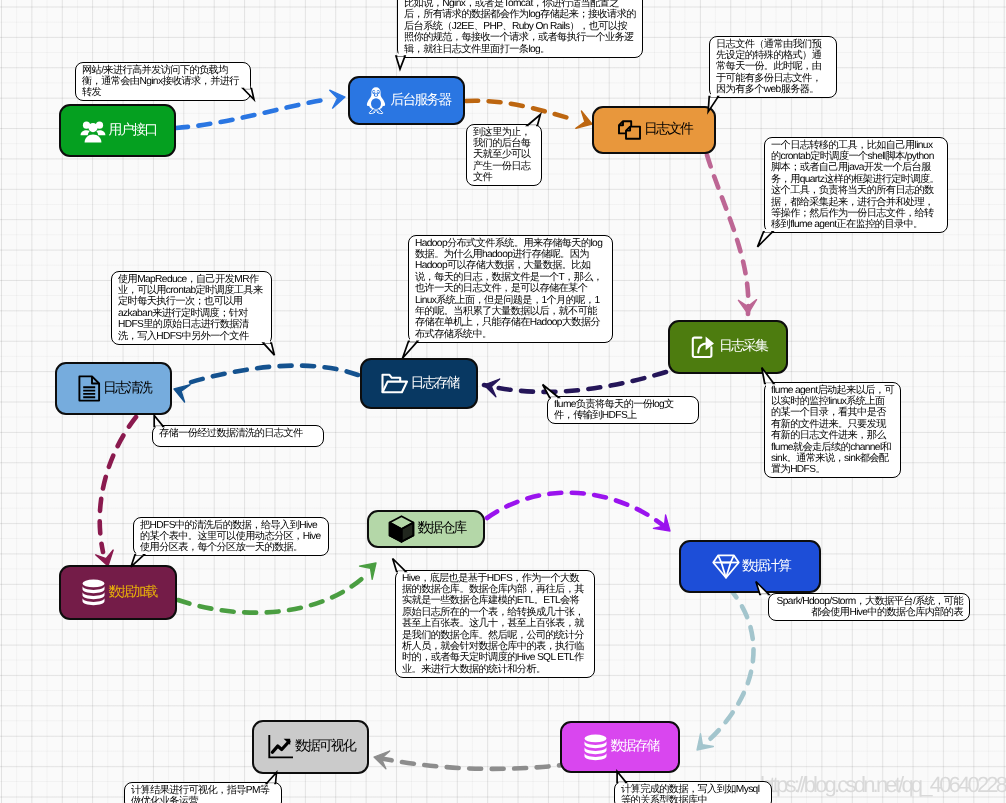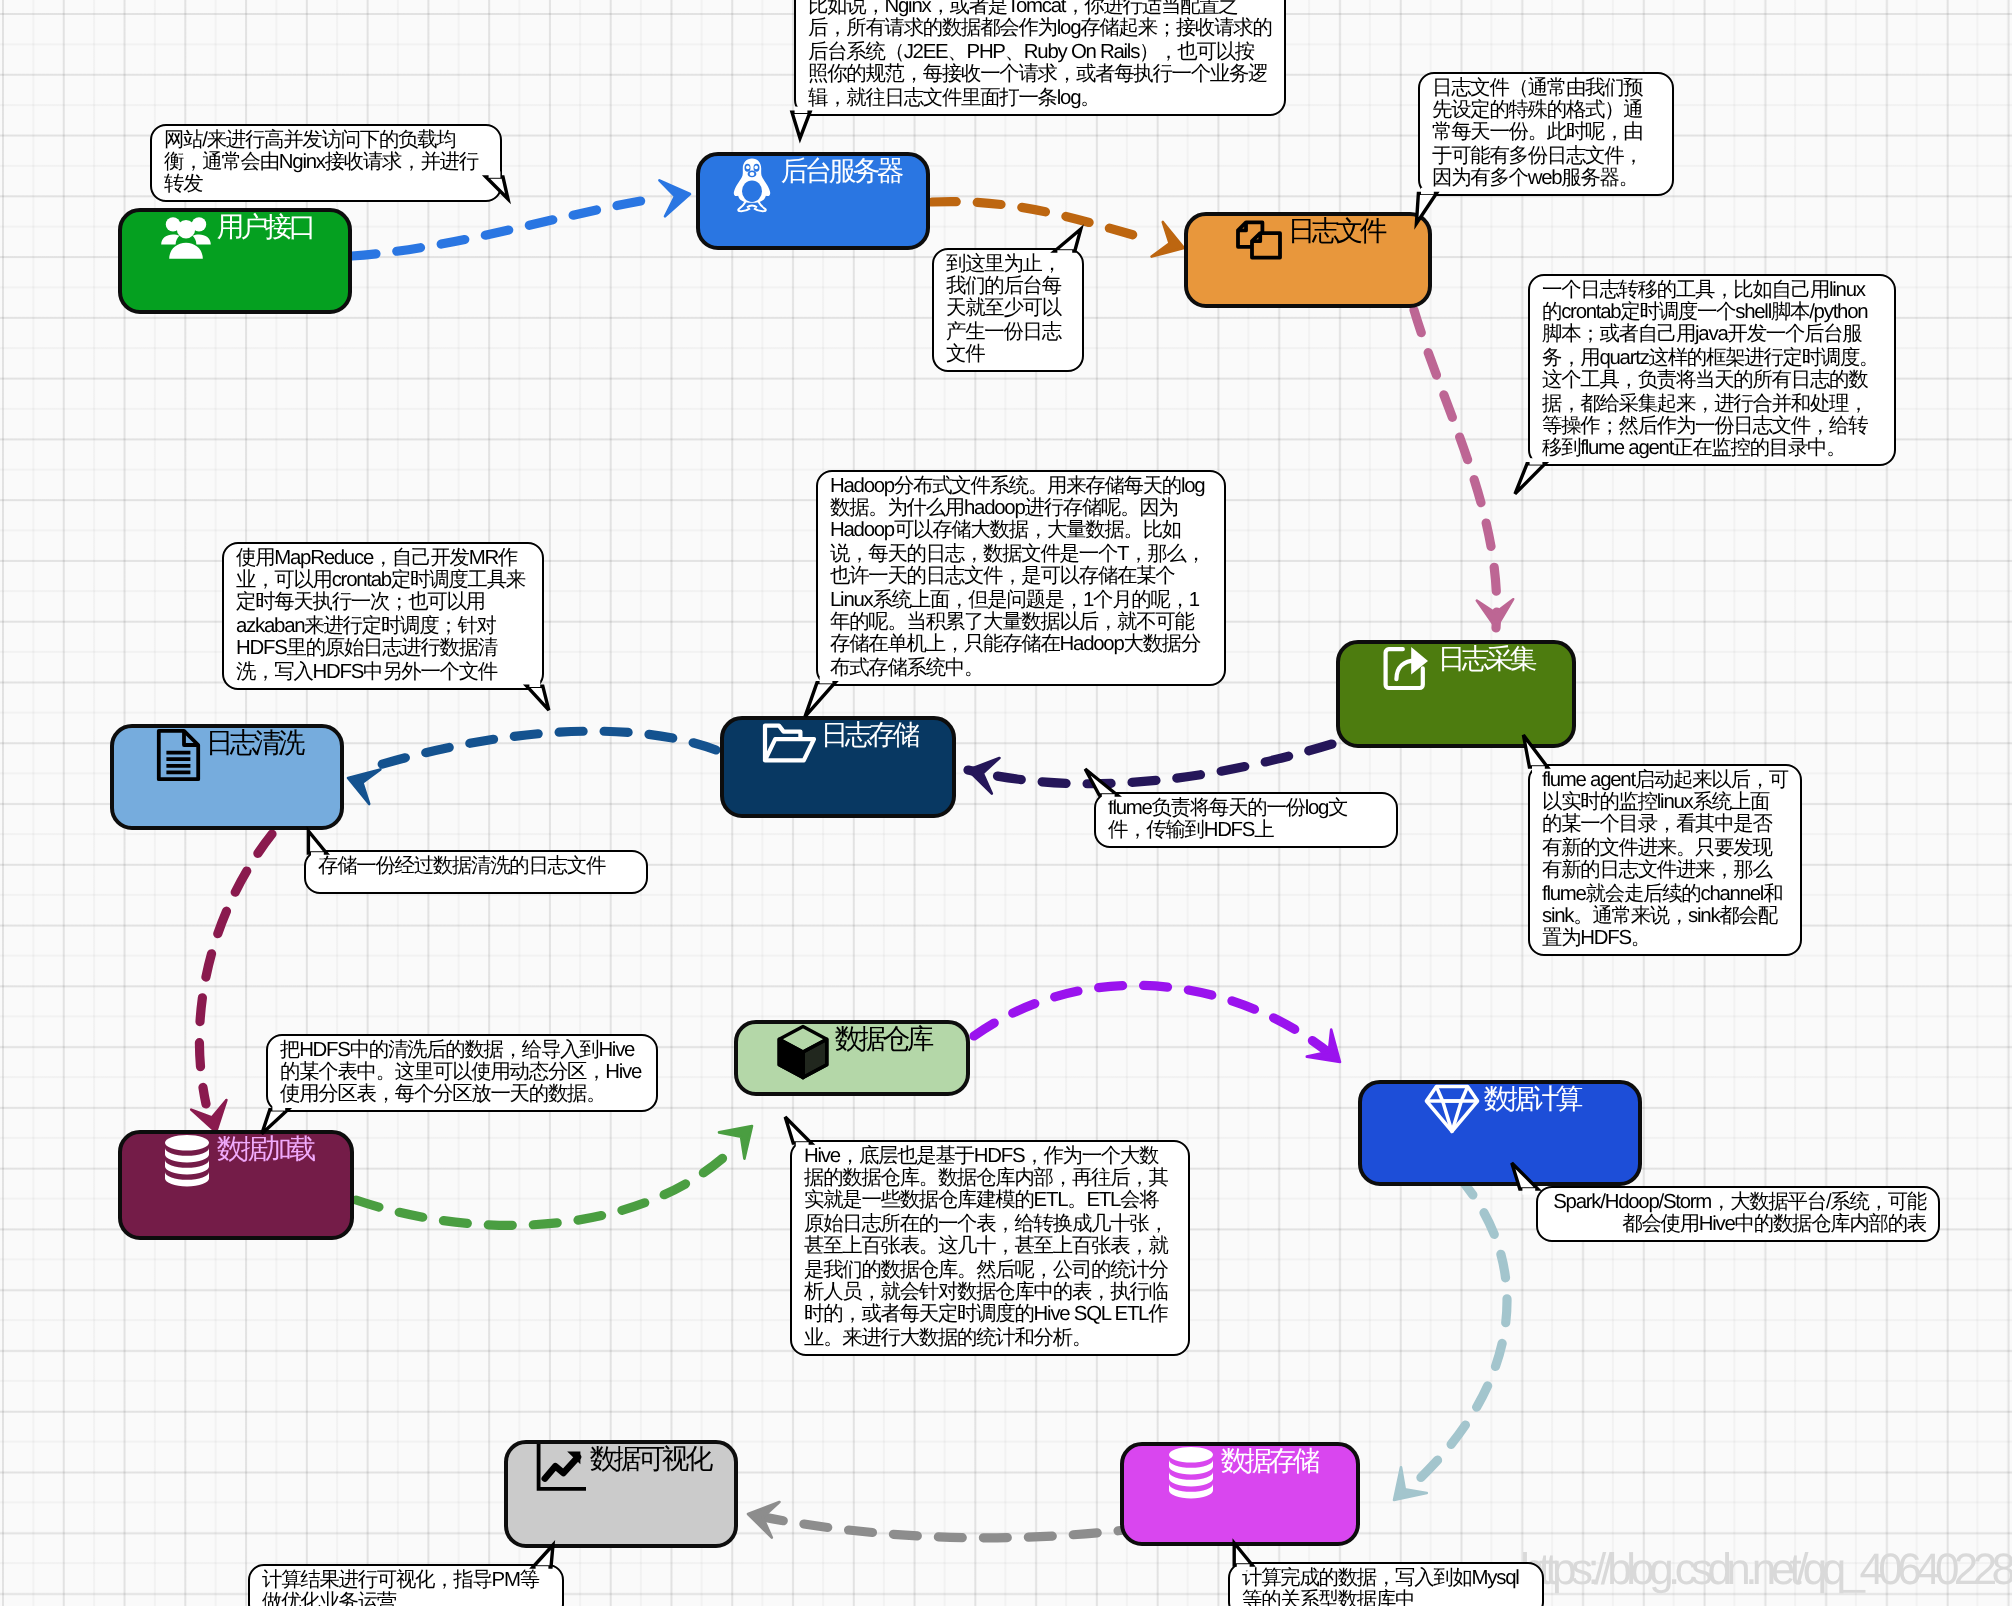--- a/index.html
+++ b/index.html
@@ -9,21 +9,21 @@
 #grid{position:absolute;left:0;top:0;width:1006px;height:803px;
  background-image:
   linear-gradient(to right, rgba(60,60,60,0.085) 1px, transparent 1px),
   linear-gradient(to bottom, rgba(60,60,60,0.085) 1px, transparent 1px),
   linear-gradient(to right, rgba(60,60,60,0.045) 1px, transparent 1px),
   linear-gradient(to bottom, rgba(60,60,60,0.045) 1px, transparent 1px);
  background-size:30.4px 30.4px,30.4px 30.4px,15.2px 15.2px,15.2px 15.2px;
  background-position:1px 6.5px,1px 6.5px,1px 6.5px,1px 6.5px;
 }
 svg#edges{position:absolute;left:0;top:0;width:1006px;height:803px;}
-.node{position:absolute;display:flex;align-items:flex-start;justify-content:center;
+.node{position:absolute;display:flex;align-items:center;justify-content:center;
  border:2.3px solid #0d0d0d;border-radius:11px;box-sizing:border-box;gap:2px;}
 .node .ico{display:flex;align-items:center;justify-content:center;flex:0 0 auto;}
 .node .lbl{font-size:13.8px;white-space:nowrap;font-weight:400;letter-spacing:-1.8px;margin-right:-1.8px;}
 .calwrap{position:absolute;}
 .cal{background:#fff;border:1.7px solid #000;border-radius:8px;
  box-sizing:border-box;padding:1.6px 6px;font-size:10.2px;line-height:11.4px;color:#000;
  letter-spacing:-0.62px;position:relative;z-index:2;white-space:pre-wrap;min-height:22px;}
 svg#tails{position:absolute;left:0;top:0;width:1006px;height:803px;z-index:3;pointer-events:none;}
 #wm{position:absolute;left:760px;top:772px;font-size:22px;color:#d9d9d9;
  letter-spacing:-2.8px;white-space:nowrap;z-index:1;font-family:"Liberation Sans",sans-serif;}
@@ -152,21 +152,21 @@
       <div class="node" style="left:55px;top:362px;width:117px;height:53px;background:#76acdd;color:#000000">
         <span class="ico">
           <svg aria-hidden="true" width="23" height="27" viewBox="0 0 23 27" fill="none" stroke="#000000" stroke-width="1.9" stroke-linejoin="round">
             <path d="M1.4 1.4h12.6l7.1 7.1v17.1H1.4z"></path>
             <path d="M14.0 1.4v7.1h7.1"></path>
             <path d="M5.2 12.3h12.0M5.2 15.6h12.0M5.2 18.9h12.0M5.2 22.2h12.0"></path>
           </svg>
         </span>
         <span class="lbl">日志清洗</span>
       </div>
-      <div class="node" style="left:59px;top:565px;width:118px;height:55px;background:#741c48;color:#f0abfc">
+      <div class="node" style="left:59px;top:565px;width:118px;height:55px;background:#741c48;color:#eab308">
         <span class="ico">
           <svg aria-hidden="true" width="25" height="27" viewBox="0 0 25 27" fill="#ffffff">
             <ellipse cx="12.5" cy="4.4" rx="11" ry="3.9"></ellipse>
             <path d="M1.5 7.0c0 2.15 4.9 3.9 11 3.9s11-1.75 11-3.9v3.3c0 2.15-4.9 3.9-11 3.9s-11-1.75-11-3.9z"></path>
             <path d="M1.5 13.0c0 2.15 4.9 3.9 11 3.9s11-1.75 11-3.9v3.3c0 2.15-4.9 3.9-11 3.9s-11-1.75-11-3.9z"></path>
             <path d="M1.5 19.0c0 2.15 4.9 3.9 11 3.9s11-1.75 11-3.9v3.3c0 2.15-4.9 3.9-11 3.9s-11-1.75-11-3.9z"></path>
           </svg>
         </span>
         <span class="lbl">数据加载</span>
       </div>

